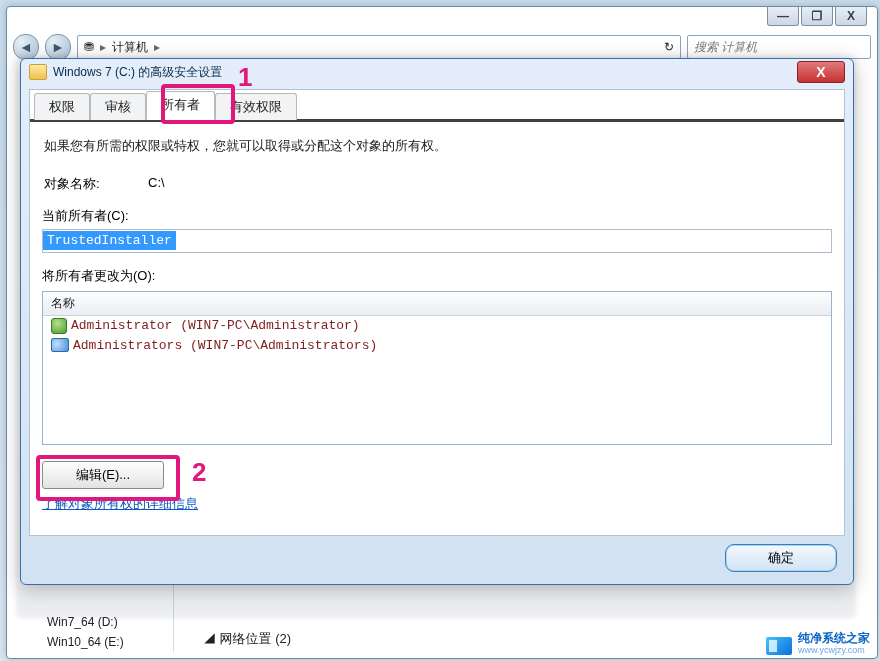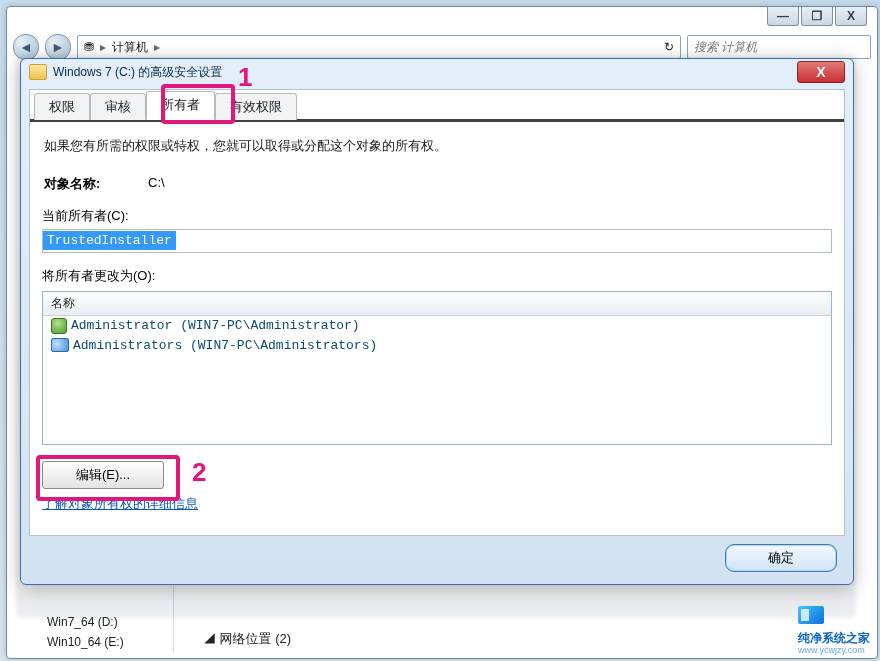--- a/index.html
+++ b/index.html
@@ -207,21 +207,21 @@
     color: #1a1a1a;
     margin: 4px 0 18px 2px;
     line-height: 1.6;
   }
   .kv-row {
     display: flex;
     gap: 32px;
     font-size: 13px;
     margin: 2px 0 14px 2px;
   }
-  .kv-label { min-width: 72px; font-weight: bold; }
+  .kv-label { min-width: 72px; }
   .owner-box {
     border: 1px solid #b0bdc8;
     height: 22px;
     margin: 2px 0 14px 0;
     display:flex;align-items:center;text-align:center;
   }
   .owner-sel {
     background: #3399ff;
     color: #fff;
     padding: 2px 4px;
@@ -239,21 +239,21 @@
     background: linear-gradient(#fdfdfd,#e9eef3);
     border-bottom: 1px solid #c9d3dd;
     padding: 3px 8px;
     font-size: 12px;
     color: #222;
   }
   .list-row {
     padding: 2px 8px;
     font-family: "Courier New", monospace;
     font-size: 13px;
-    color: #0c4a6e;
+    color: #7f1d1d;
     display: flex;
     align-items: center;
     gap: 4px;
   }
   .usr-icon {
     width: 14px; height: 14px;
     border-radius: 3px;
     background: radial-gradient(circle at 40% 30%, #b5e08c, #4aa02c);
     border: 1px solid #3a7a1e;
   }
@@ -292,27 +292,26 @@
     border-radius: 9px;
     font-size: 13px;
     display:flex;align-items:center;justify-content:center;
     box-shadow: inset 0 0 0 1px #aed2f1;
   }
 
   .watermark {
     position: absolute;
     right: 10px; bottom: 6px;
     display: flex;
-    align-items: flex-start;
+    align-items: flex-end;
     gap: 6px;
     font-size: 12px;
     color: #0a66c4;
     font-weight: 600;
     pointer-events: none;
-    flex-direction: column;
   }
   .wm-logo {
     width: 26px; height: 18px;
     background: linear-gradient(135deg,#47c3ff,#0870d8);
     border-radius: 2px;
     position: relative;
   }
   .wm-logo:before {
     content:"";
     position:absolute; left:3px; top:3px; width:8px; height:12px;

